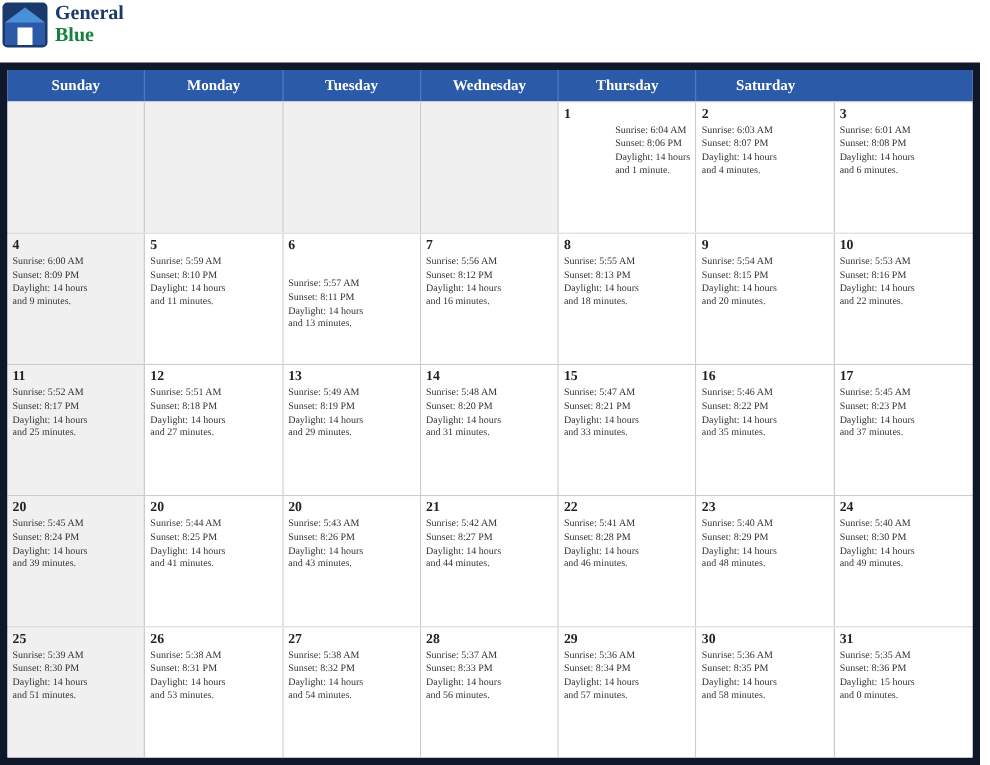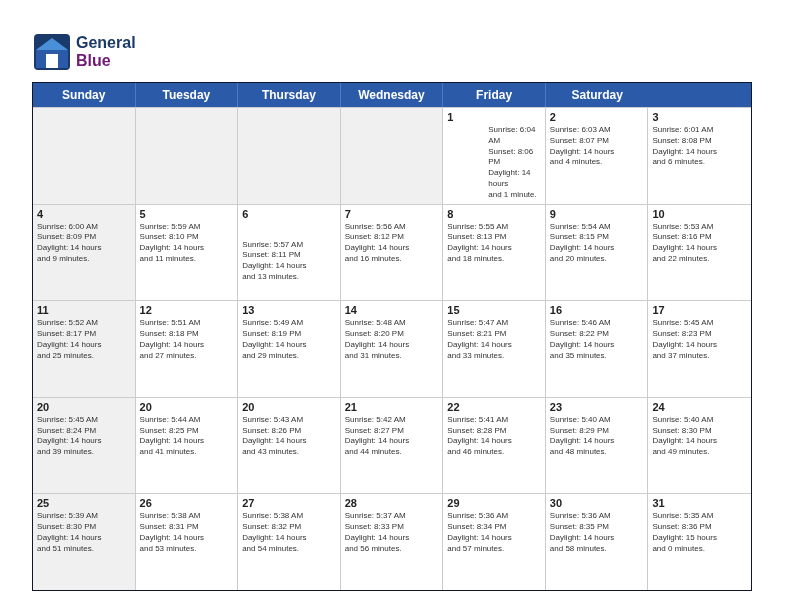--- a/index.html
+++ b/index.html
@@ -6,23 +6,24 @@
     body {
       font-family: Arial, sans-serif;
       background: #fff;
       width: 792px;
       height: 612px;
       overflow: hidden;
     }
     .page {
       width: 784px;
       height: 612px;
-      padding: 32px;
+      padding: 0;
       display: flex;
       flex-direction: column;
+      font-family: Liberation Serif, serif;
     }
     .header {
       display: flex;
       justify-content: space-between;
       align-items: flex-start;
       margin-bottom: 10px;
     }
     .logo {
       display: flex;
       align-items: center;
@@ -37,21 +38,21 @@
       color: #222;
     }
     .location {
       font-size: 15px;
       color: #444;
     }
     .calendar {
       flex: 1;
       display: flex;
       flex-direction: column;
-      border: 1px solid #0f172a;
+      border: 6px solid #0f172a;
     }
     .cal-header {
       display: grid;
       grid-template-columns: repeat(7, 1fr);
       background: #2a5aa8;
     }
     .cal-header-cell {
       color: #fff;
       font-size: 12px;
       font-weight: bold;
@@ -101,36 +102,36 @@
   <div class="header">
     <div class="logo">
   <svg width="40" height="40" viewBox="0 0 40 40">
     <rect x="2" y="2" width="36" height="36" rx="4" fill="#1a3a6b"></rect>
     <polygon points="20,6 36,18 36,36 4,36 4,18" fill="#2a5aa8"></polygon>
     <polygon points="4,18 20,6 36,18" fill="#4a90d9"></polygon>
     <rect x="14" y="22" width="12" height="14" fill="#fff"></rect>
   </svg>
   <div style="font-size:16px;font-weight:bold;line-height:1.1;color:#1a3a6b;">
     <div>General</div>
-    <div style="color:#701a75;">Blue</div>
+    <div style="color:#15803d;">Blue</div>
   </div>
 </div>
     <div class="title-block">
       <div class="month-year"></div>
       <div class="location"></div>
     </div>
   </div>
 
   <div class="calendar">
     <div class="cal-header">
     <div class="cal-header-cell">Sunday</div>
+        <div class="cal-header-cell">Monday</div>
         <div class="cal-header-cell">Tuesday</div>
+        <div class="cal-header-cell">Wednesday</div>
         <div class="cal-header-cell">Thursday</div>
-        <div class="cal-header-cell">Wednesday</div>
-        <div class="cal-header-cell">Friday</div>
         <div class="cal-header-cell">Saturday</div>
       </div>
     <div class="cal-body">
     <div class="cal-row">
           <div class="cal-cell empty shaded"></div>
           <div class="cal-cell empty shaded"></div>
           <div class="cal-cell empty shaded"></div>
           <div class="cal-cell empty shaded"></div>
           <div class="cal-cell">
             <div class="day-num">1</div>

